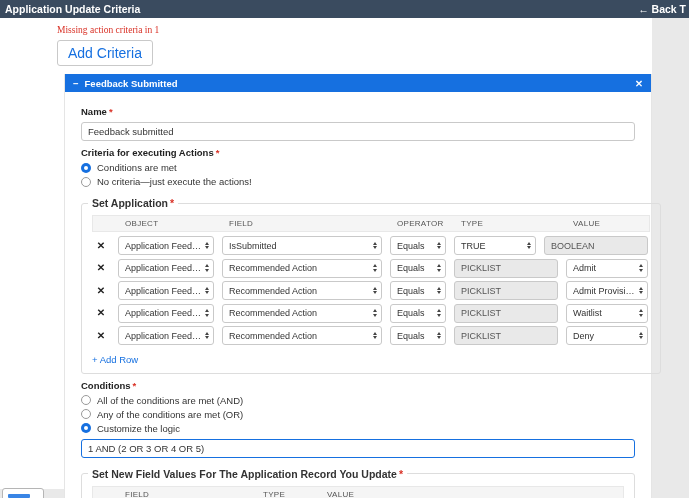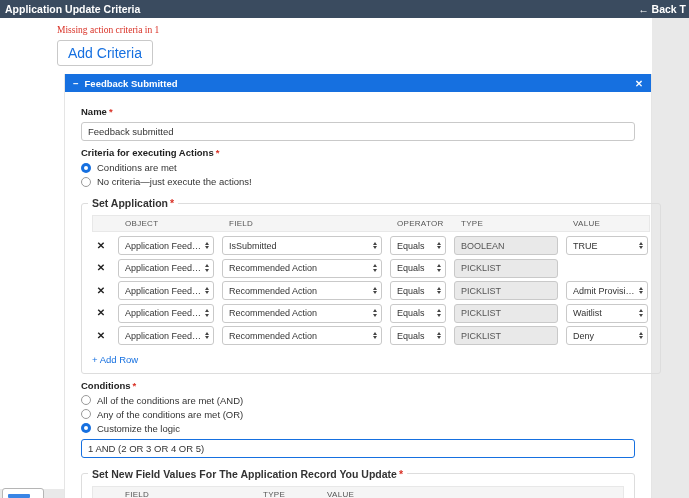--- a/index.html
+++ b/index.html
@@ -137,45 +137,49 @@
                 <span class="spin"></span>
               </div>
             <div class="select col-field">
                 <span class="txt">IsSubmitted</span>
                 <span class="spin"></span>
               </div>
             <div class="select col-operator">
                 <span class="txt">Equals</span>
                 <span class="spin"></span>
               </div>
+            <div class="select col-value">
+                <span class="txt">TRUE</span>
+                <span class="spin"></span>
+              </div>
             <div class="select disabled col-type">
                 <span class="txt">BOOLEAN</span>
               </div>
-            <div class="select col-value">
-                <span class="txt">TRUE</span>
-                <span class="spin"></span>
-              </div>
-          </div>
-          
-          <div class="trow">
-            <span class="col-x xbtn">✕</span>
-            <div class="select col-object">
-                <span class="txt">Application Feedback</span>
-                <span class="spin"></span>
-              </div>
-            <div class="select col-field">
-                <span class="txt">Recommended Action</span>
-                <span class="spin"></span>
-              </div>
-            <div class="select col-operator">
-                <span class="txt">Equals</span>
-                <span class="spin"></span>
-              </div>
-            <div class="select disabled col-type">
-                <span class="txt">PICKLIST</span>
+          </div>
+          
+          <div class="trow">
+            <span class="col-x xbtn">✕</span>
+            <div class="select col-object">
+                <span class="txt">Application Feedback</span>
+                <span class="spin"></span>
+              </div>
+            <div class="select col-field">
+                <span class="txt">Recommended Action</span>
+                <span class="spin"></span>
+              </div>
+            <div class="select col-operator">
+                <span class="txt">Equals</span>
+                <span class="spin"></span>
+              </div>
+            <div class="select disabled col-type">
+                <span class="txt">PICKLIST</span>
+              </div>
+            <div class="select col-value">
+                <span class="txt">Admit</span>
+                <span class="spin"></span>
               </div>
           </div>
           
           <div class="trow">
             <span class="col-x xbtn">✕</span>
             <div class="select col-object">
                 <span class="txt">Application Feedback</span>
                 <span class="spin"></span>
               </div>
             <div class="select col-field">

